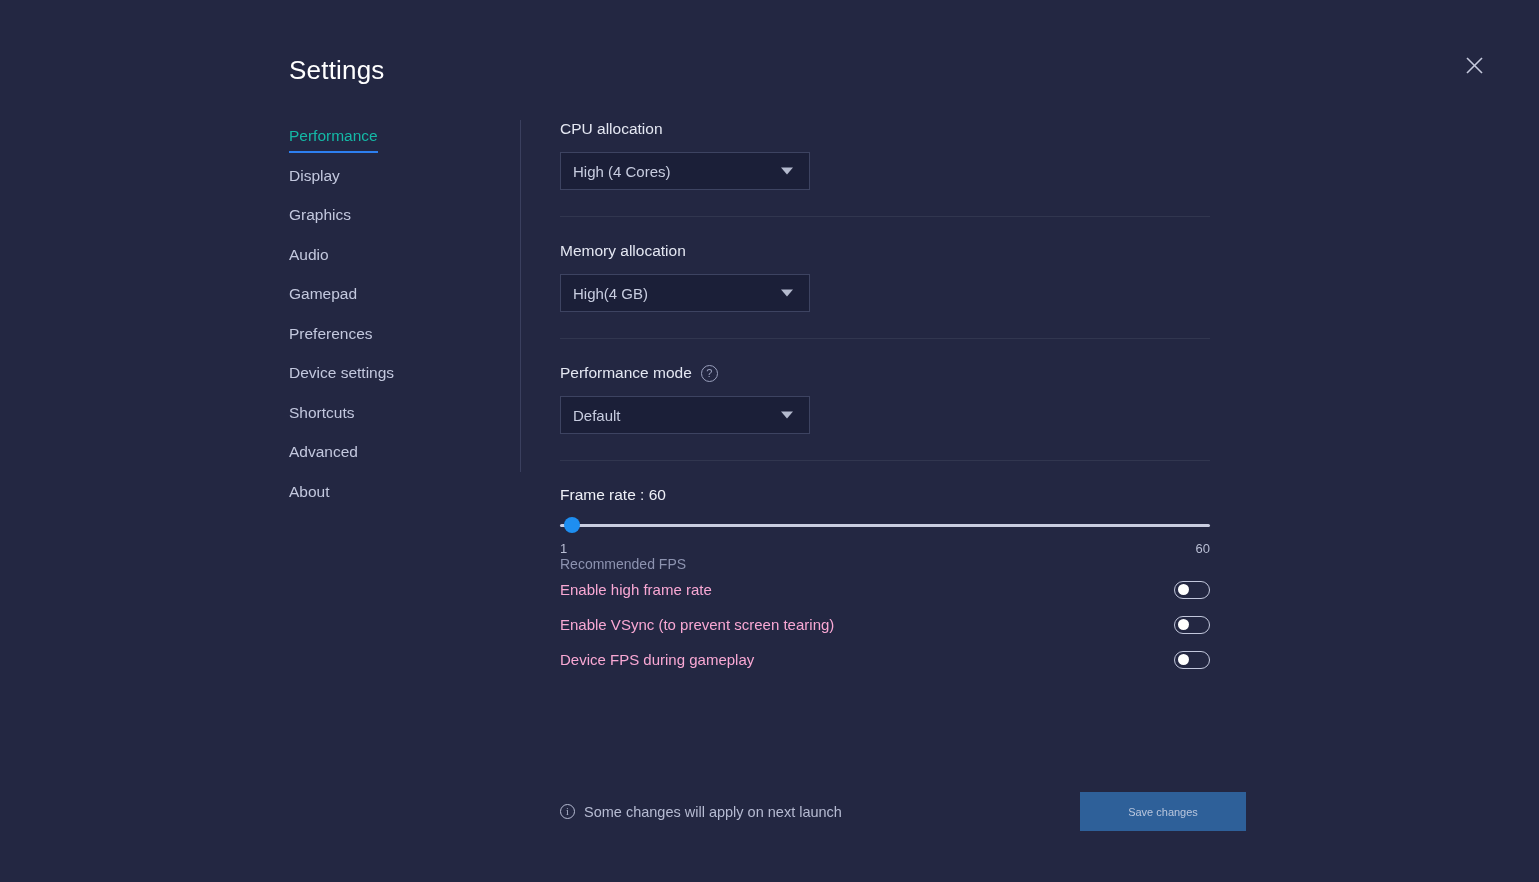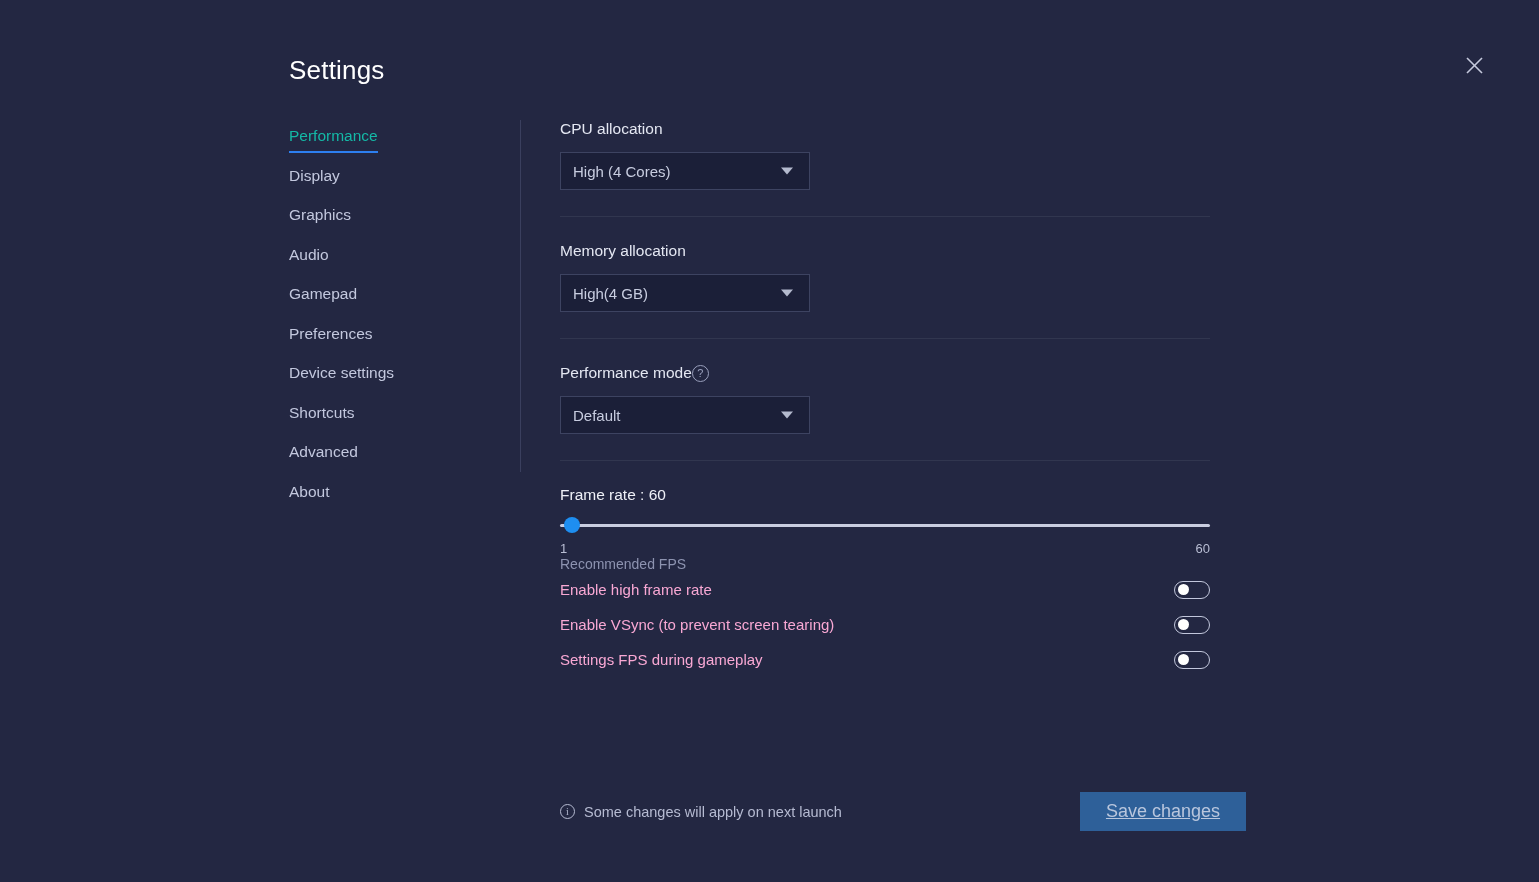--- a/index.html
+++ b/index.html
@@ -87,20 +87,21 @@
   }
 
   .field-label {
     font-size: 15.5px;
     color: #e4e7f2;
     margin-bottom: 14px;
   }
   .field-label.with-help {
     display: flex;
     align-items: center;
+    gap: 9px;
   }
 
   .help-icon {
     display: inline-flex;
     align-items: center;
     justify-content: center;
     width: 17px;
     height: 17px;
     border: 1px solid #9aa0bd;
     border-radius: 50%;
@@ -256,24 +257,23 @@
     line-height: 1;
     color: #b6bbd2;
     font-family: "Liberation Serif", serif;
   }
   .save-btn {
     width: 166px;
     height: 39px;
     background: #2e6099;
     border: none;
     color: #b9c6dd;
-    font-size: 18px;
+    font-size: 11px;
     font-family: "Liberation Sans", sans-serif;
     cursor: pointer;
-    text-decoration: underline;
   }
 </style>
 </head>
 <body>
 
 <div class="dialog">
 
   <div class="close-btn">
     <svg width="19" height="19" viewBox="0 0 19 19" aria-hidden="true">
       <line x1="2" y1="2" x2="17" y2="17" stroke="#c5c9dc" stroke-width="1.6"></line>
@@ -372,21 +372,21 @@
           <span class="knob"></span>
         </span>
       </div>
       <div class="toggle-row">
         <span class="toggle-label">Enable VSync (to prevent screen tearing)</span>
         <span class="toggle">
           <span class="knob"></span>
         </span>
       </div>
       <div class="toggle-row">
-        <span class="toggle-label">Settings FPS during gameplay</span>
+        <span class="toggle-label">Device FPS during gameplay</span>
         <span class="toggle">
           <span class="knob"></span>
         </span>
       </div>
     </div>
   </div>
 
   <div class="footer">
     <div class="footer-note">
       <span class="info-icon">i</span>

